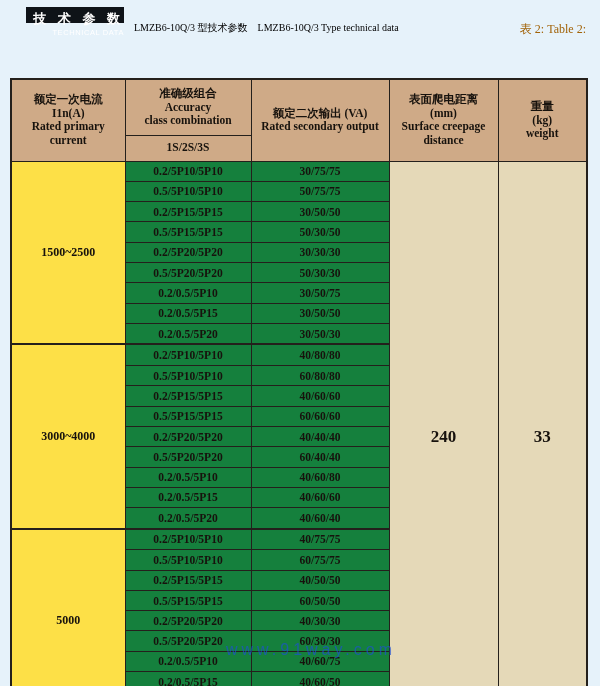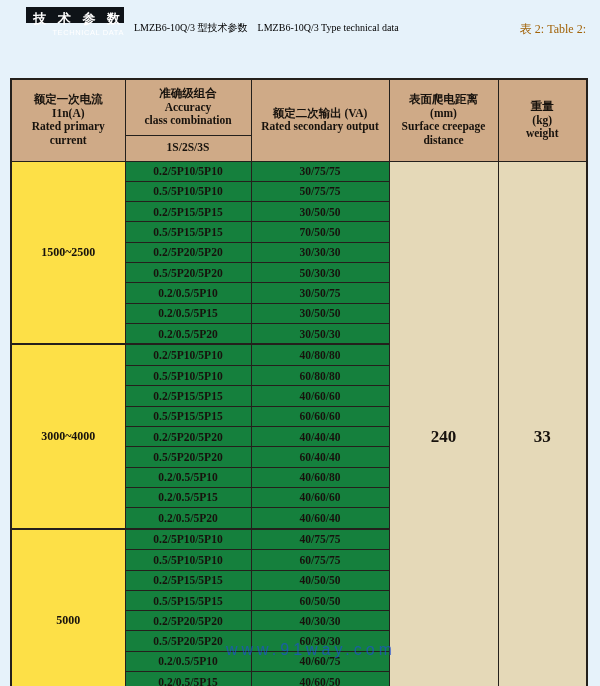--- a/index.html
+++ b/index.html
@@ -175,21 +175,21 @@
         <tr>
           <td class="data-cell">0.5/5P10/5P10</td>
           <td class="data-cell">50/75/75</td>
         </tr>
         <tr>
           <td class="data-cell">0.2/5P15/5P15</td>
           <td class="data-cell">30/50/50</td>
         </tr>
         <tr>
           <td class="data-cell">0.5/5P15/5P15</td>
-          <td class="data-cell">70/50/50</td>
+          <td class="data-cell">50/30/50</td>
         </tr>
         <tr>
           <td class="data-cell">0.2/5P20/5P20</td>
           <td class="data-cell">30/30/30</td>
         </tr>
         <tr>
           <td class="data-cell">0.5/5P20/5P20</td>
           <td class="data-cell">50/30/30</td>
         </tr>
         <tr>

